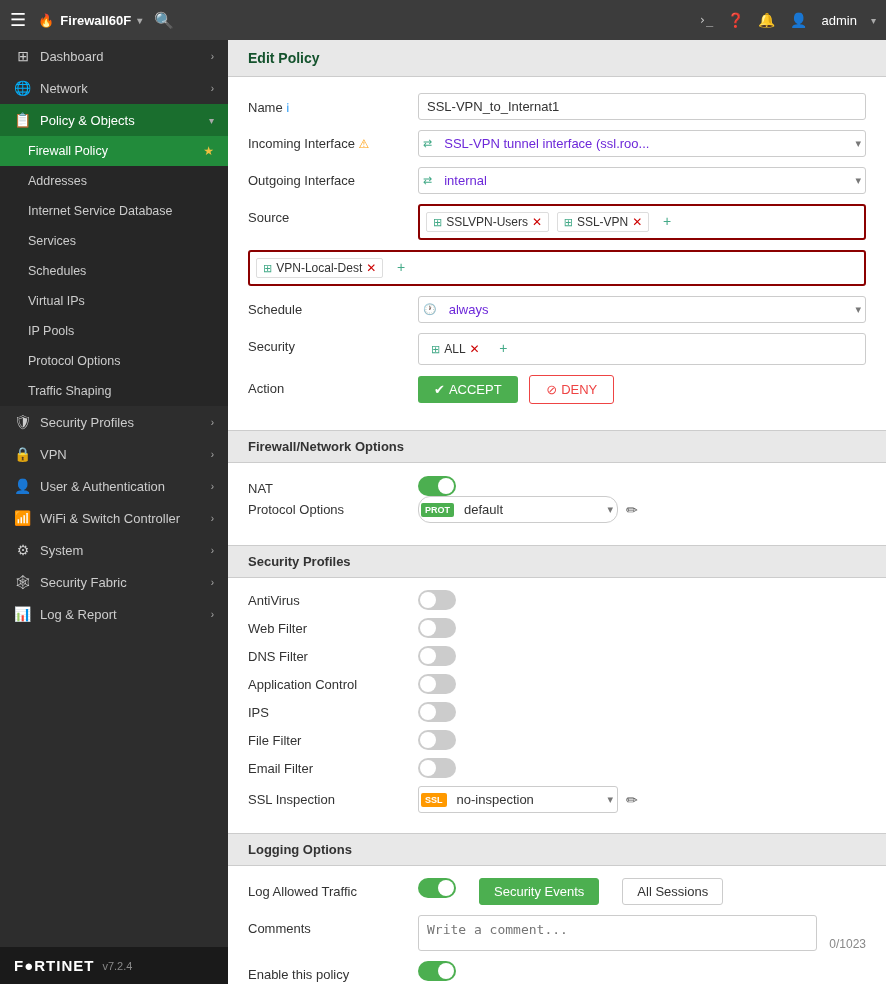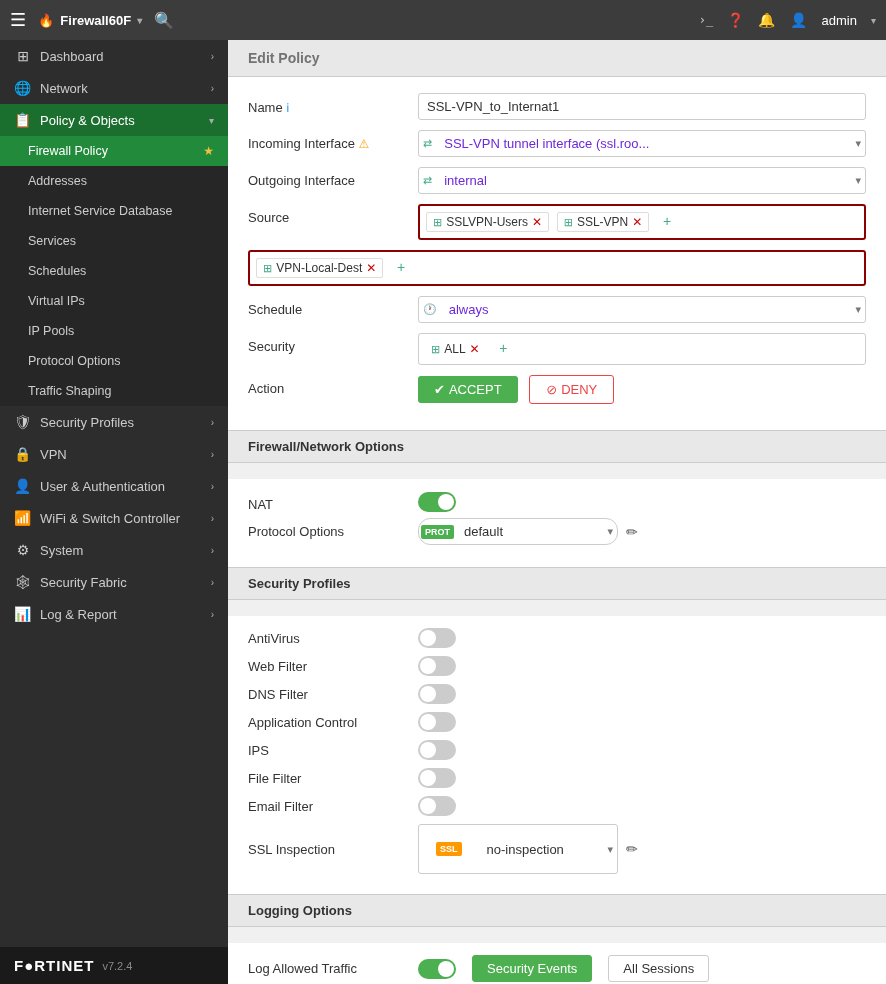--- a/index.html
+++ b/index.html
@@ -60,21 +60,21 @@
     .fortinet-logo { color: white; font-size: 15px; font-weight: bold; letter-spacing: 1px; }
     .version { color: #888; font-size: 11px; }
 
     
     .content { flex: 1; overflow-y: auto; background: #f0f0f0; position: relative; }
     .content-header {
       background: #e8e8e8;
       padding: 10px 20px;
       font-size: 14px;
       font-weight: bold;
-      color: #737373;
+      color: #14532d;
       border-bottom: 1px solid #ccc;
     }
 
     
     .form-area { padding: 16px 20px; background: white; margin: 0; }
     .form-row { display: flex; align-items: flex-start; margin-bottom: 10px; }
     .form-label { width: 170px; flex-shrink: 0; color: #333; padding-top: 6px; font-size: 13px; }
     .form-control { flex: 1; }
 
     .text-input {
@@ -133,21 +133,21 @@
 
     
     .section-header {
       background: #e8e8e8;
       padding: 8px 20px;
       font-size: 13px;
       font-weight: bold;
       color: #333;
       border-top: 1px solid #ccc;
       border-bottom: 1px solid #ccc;
-      margin: 0 0 16px 0;
+      margin: 0 0 0 0;
     }
 
     
     .toggle {
       width: 38px;
       height: 20px;
       border-radius: 10px;
       background: #ccc;
       position: relative;
       cursor: pointer;
@@ -261,21 +261,21 @@
       appearance: none;
       flex: 1;
     }
     .ssl-badge {
       background: #f90;
       color: white;
       font-size: 9px;
       font-weight: bold;
       padding: 2px 4px;
       border-radius: 2px;
-      margin: 17px;
+      margin: 2px;
     }
 
     
     .log-btn {
       padding: 5px 14px;
       border: 1px solid #ccc;
       border-radius: 3px;
       cursor: pointer;
       font-size: 13px;
       background: white;
@@ -304,21 +304,21 @@
     .content::-webkit-scrollbar { width: 8px; }
     .content::-webkit-scrollbar-thumb { background: #bbb; border-radius: 4px; }
     .sidebar::-webkit-scrollbar { width: 4px; }
     .sidebar::-webkit-scrollbar-thumb { background: #555; }
 
     .info-icon { color: #2196F3; font-size: 12px; cursor: pointer; }
     .warn-icon { color: #f90; font-size: 12px; }
 
     .section-content { background: white; padding: 12px 20px; }
 
-    .nat-row { display: flex; align-items: center; margin-bottom: 6px; }
+    .nat-row { display: flex; align-items: center; margin-bottom: 0; }
   </style>
 </head>
 <body>
 
 <div class="topbar">
   <div class="topbar-left">
     <span class="topbar-hamburger">☰</span>
     <div class="topbar-device">
       <span>🔥</span>
       <span>Firewall60F</span>
@@ -631,21 +631,21 @@
           <span class="edit-icon">✏</span>
         </div>
       </div>
     </div>
 
     <div class="section-header">Logging Options</div>
     <div class="section-content">
 
       <div class="form-row">
         <div class="form-label">Log Allowed Traffic</div>
-        <div class="form-control" style="display:flex;align-items:center;gap:16px;">
+        <div class="form-control" style="display:flex;gap:23px;">
           <div class="toggle on"></div>
           <button class="log-btn active">Security Events</button>
           <button class="log-btn">All Sessions</button>
         </div>
       </div>
 
       <div class="form-row" style="margin-top:10px;">
         <div class="form-label">Comments</div>
         <div class="form-control" style="display:flex;align-items:flex-end;gap:6px;">
           <textarea class="comments-area" placeholder="Write a comment..." style=""></textarea>

